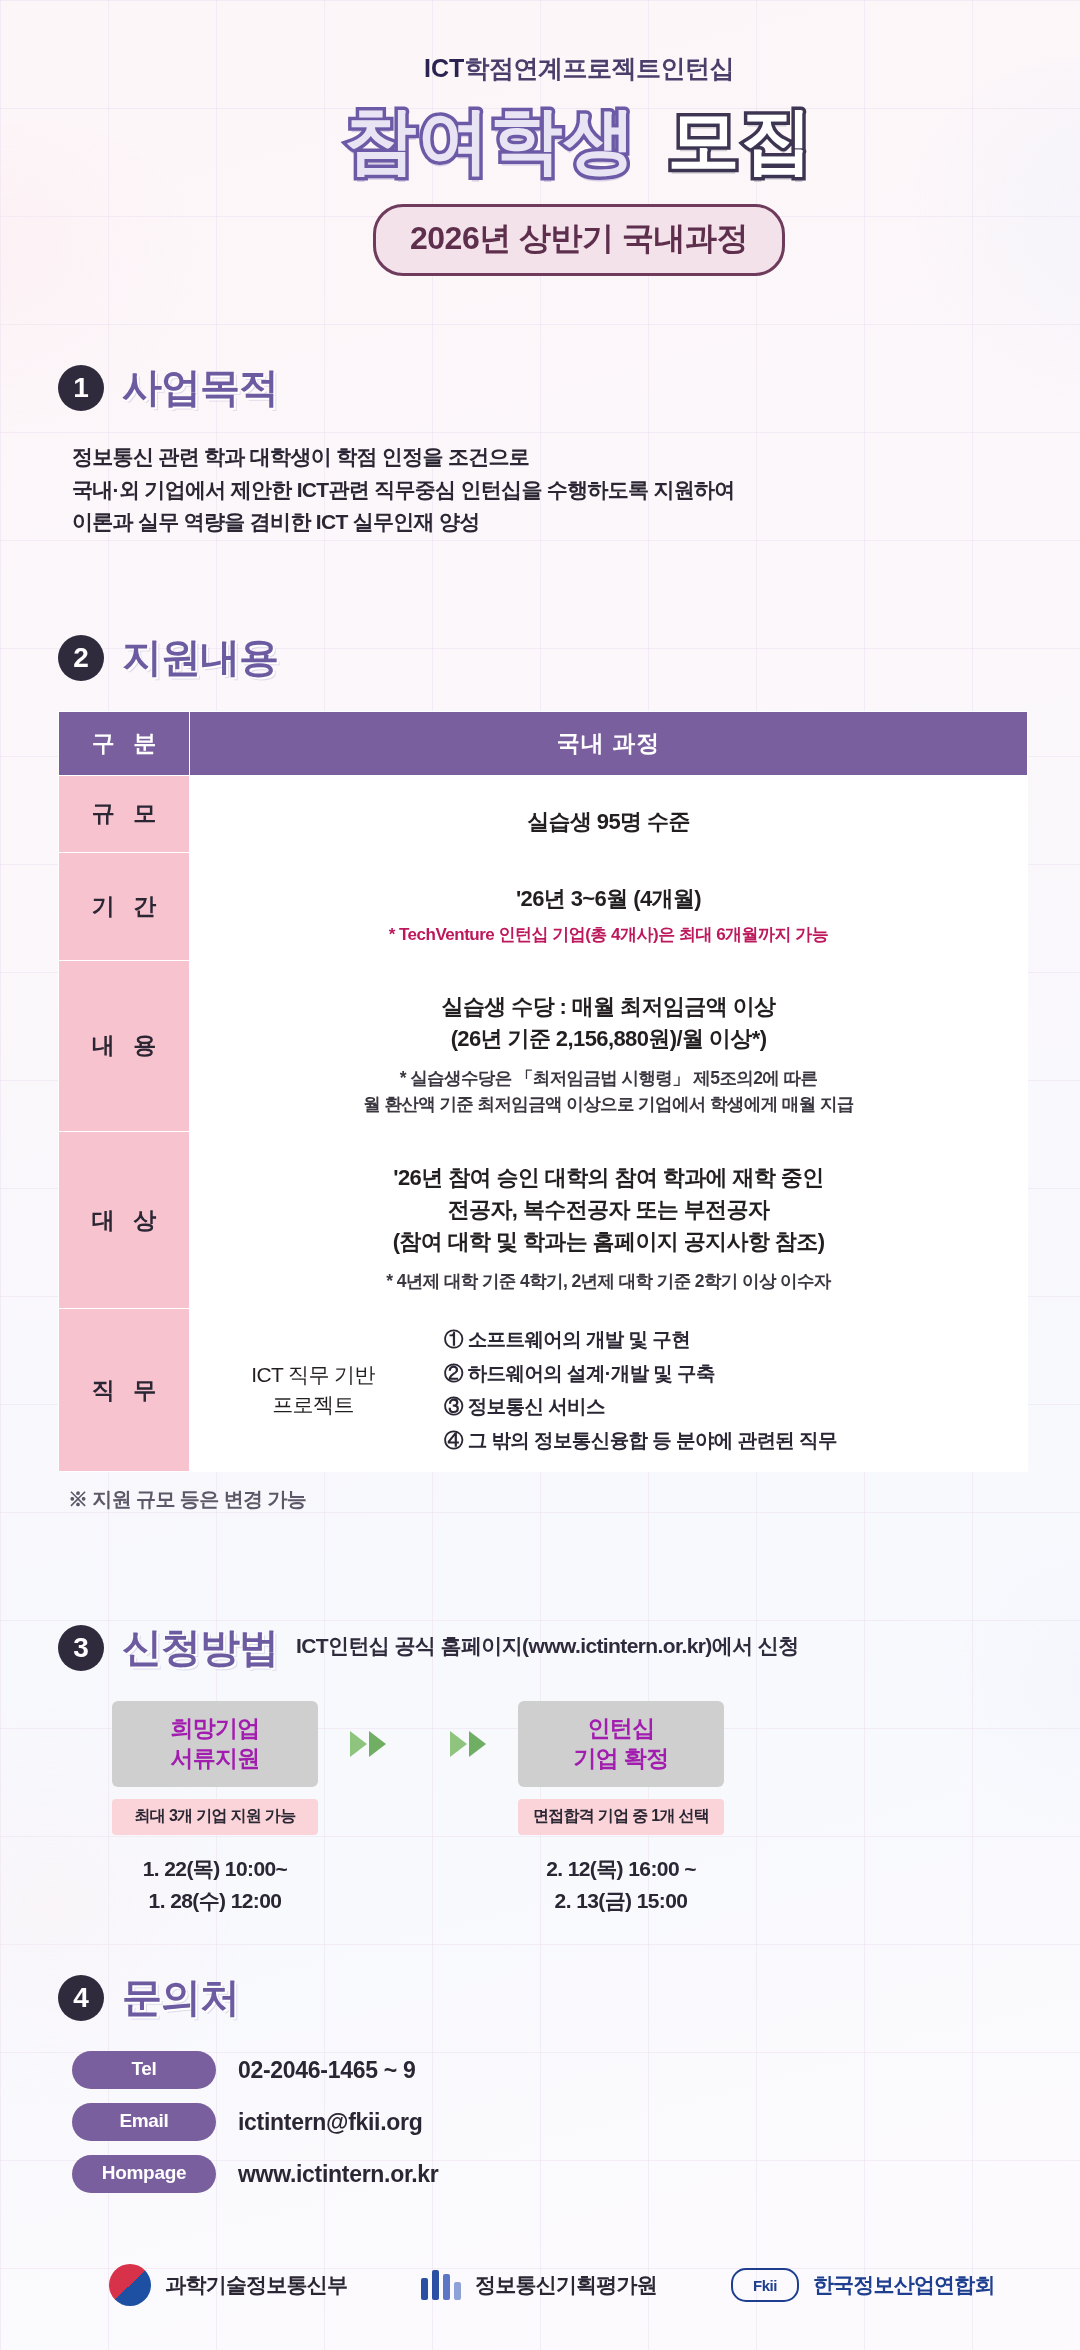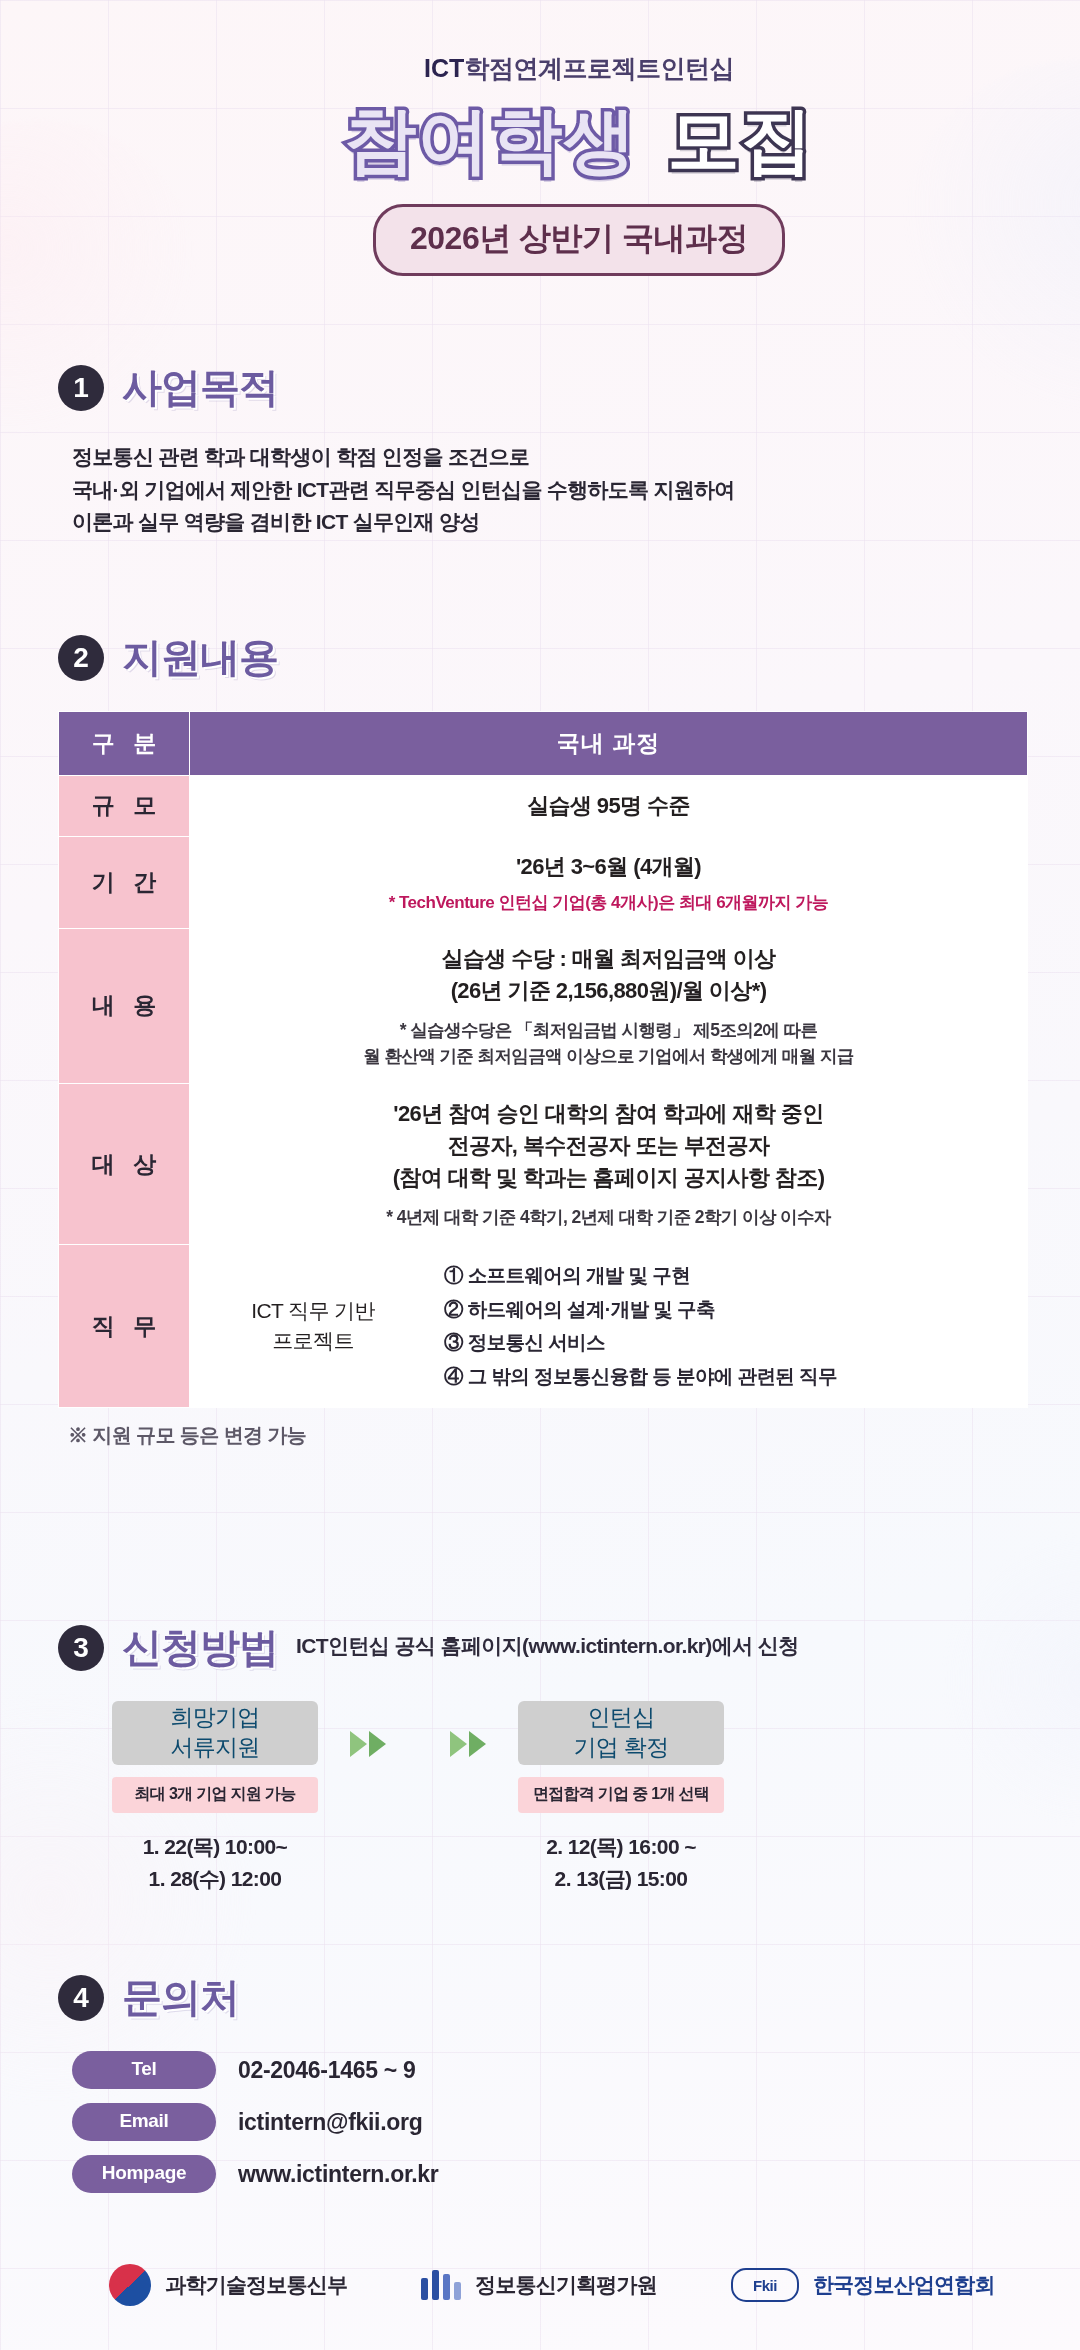--- a/index.html
+++ b/index.html
@@ -182,20 +182,21 @@
     background: #ffffff;
     text-align: center;
     padding: 14px 18px;
   }
   .c-main {
     font-size: 22px;
     font-weight: 800;
     color: #231f20;
     letter-spacing: -0.6px;
     line-height: 1.45;
+    margin-top: 16px;
   }
   .c-note {
     margin-top: 8px;
     font-size: 17px;
     font-weight: 700;
     color: #be185d;
     letter-spacing: -0.5px;
   }
   .c-sub {
     margin-top: 10px;
@@ -241,28 +242,28 @@
   .steps {
     margin: 26px 0 0 112px;
     display: flex;
     align-items: flex-start;
     gap: 0;
   }
   .step { width: 206px; }
   .step-box {
     background: #cfcfcf;
     border-radius: 6px;
-    height: 64px;
+    height: 86px;
     display: flex;
     align-items: center;
     justify-content: center;
     text-align: center;
     font-size: 23px;
-    font-weight: 400;
-    color: #0c4a6e;
+    font-weight: 700;
+    color: #a21caf;
     letter-spacing: -0.7px;
     line-height: 1.3;
   }
   .step-tag {
     margin-top: 12px;
     background: #fbd4d9;
     border-radius: 4px;
     padding: 7px 0 8px;
     text-align: center;
     font-size: 16px;

